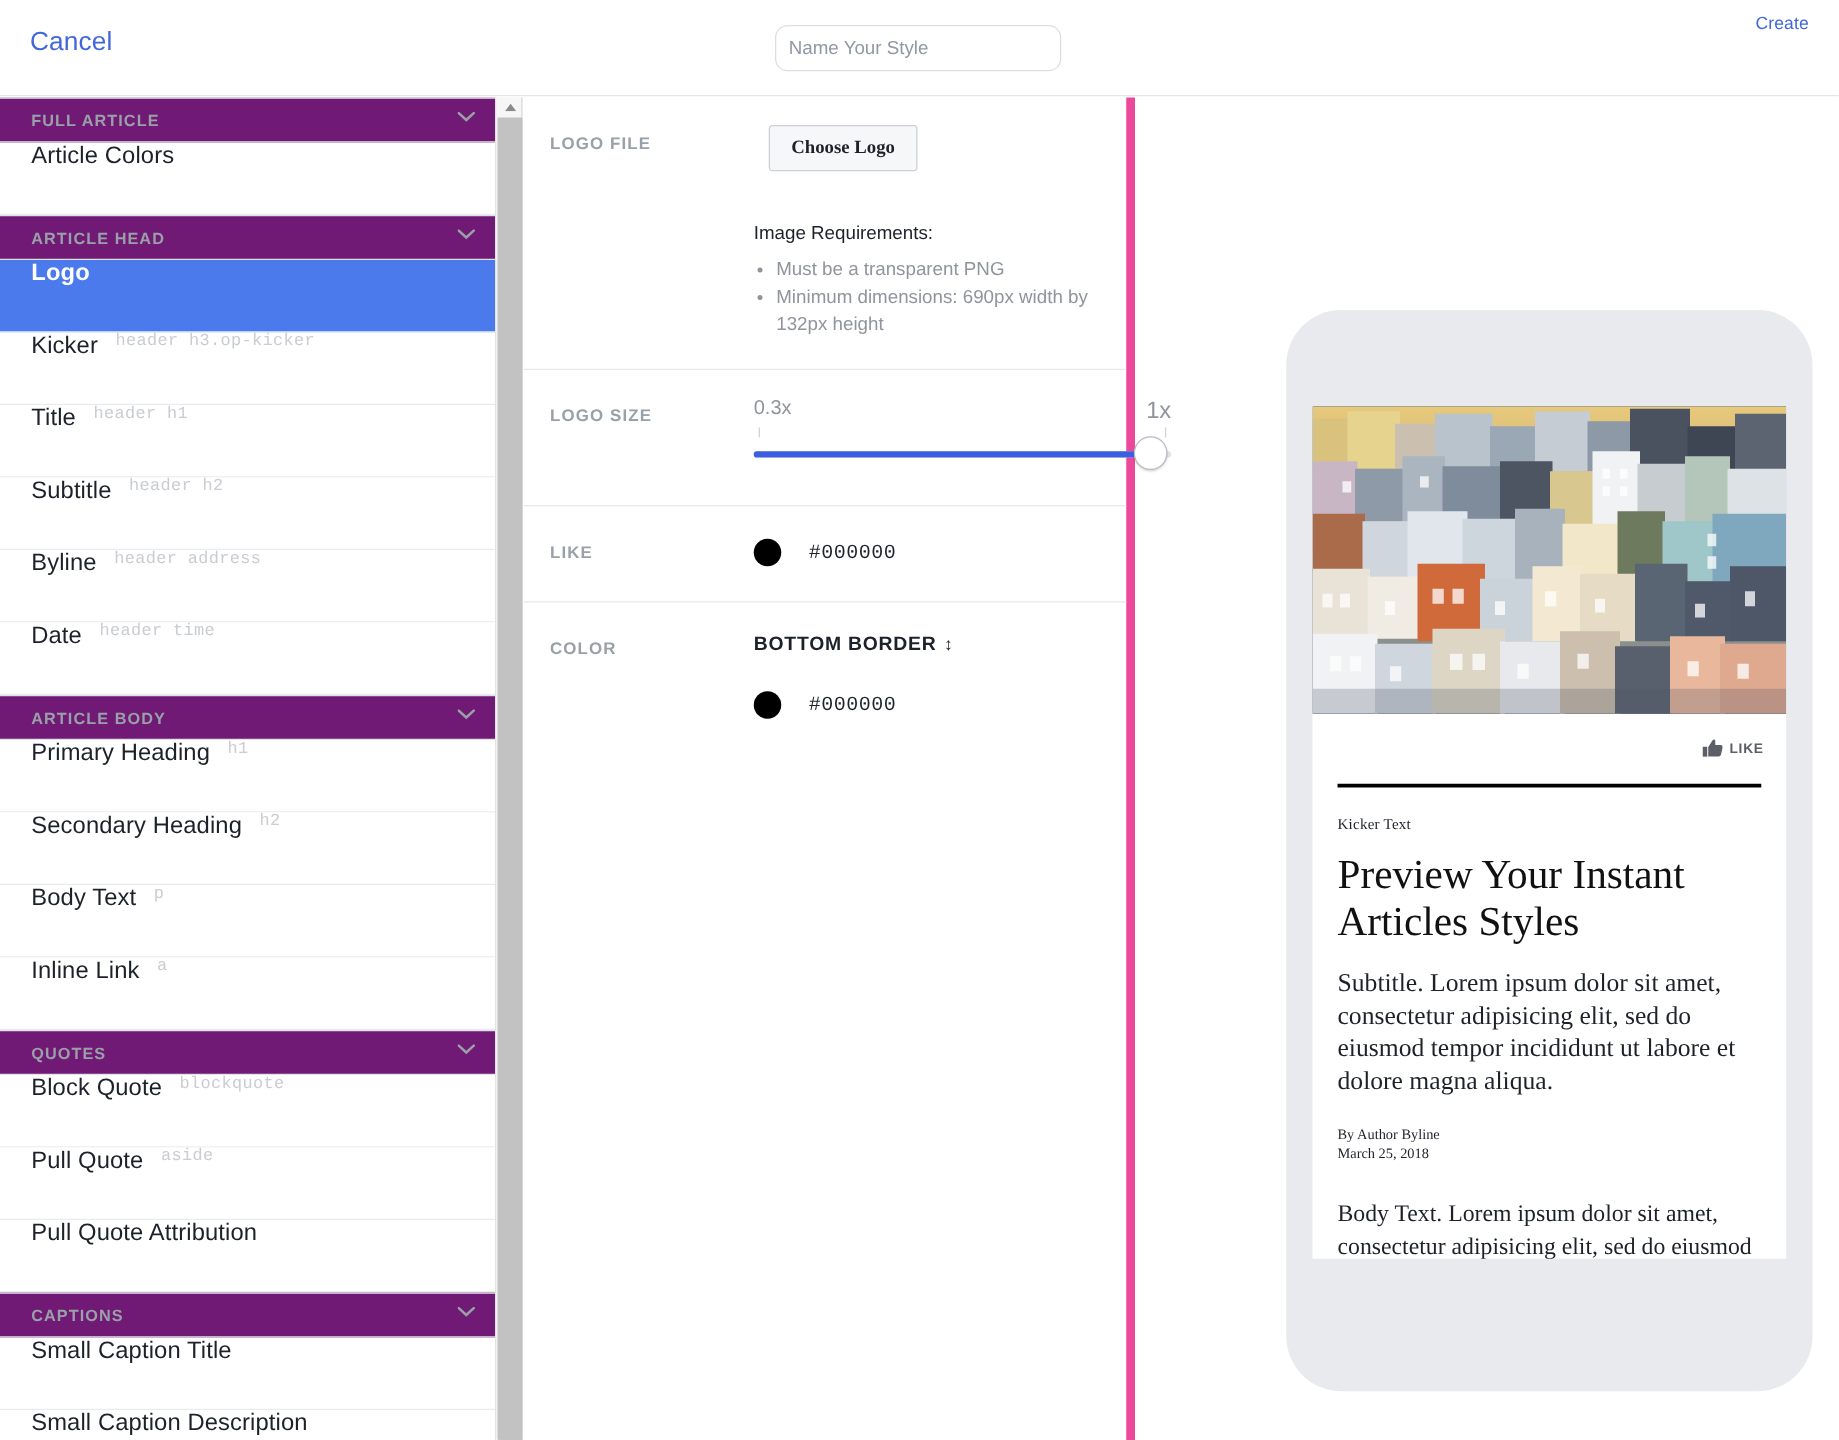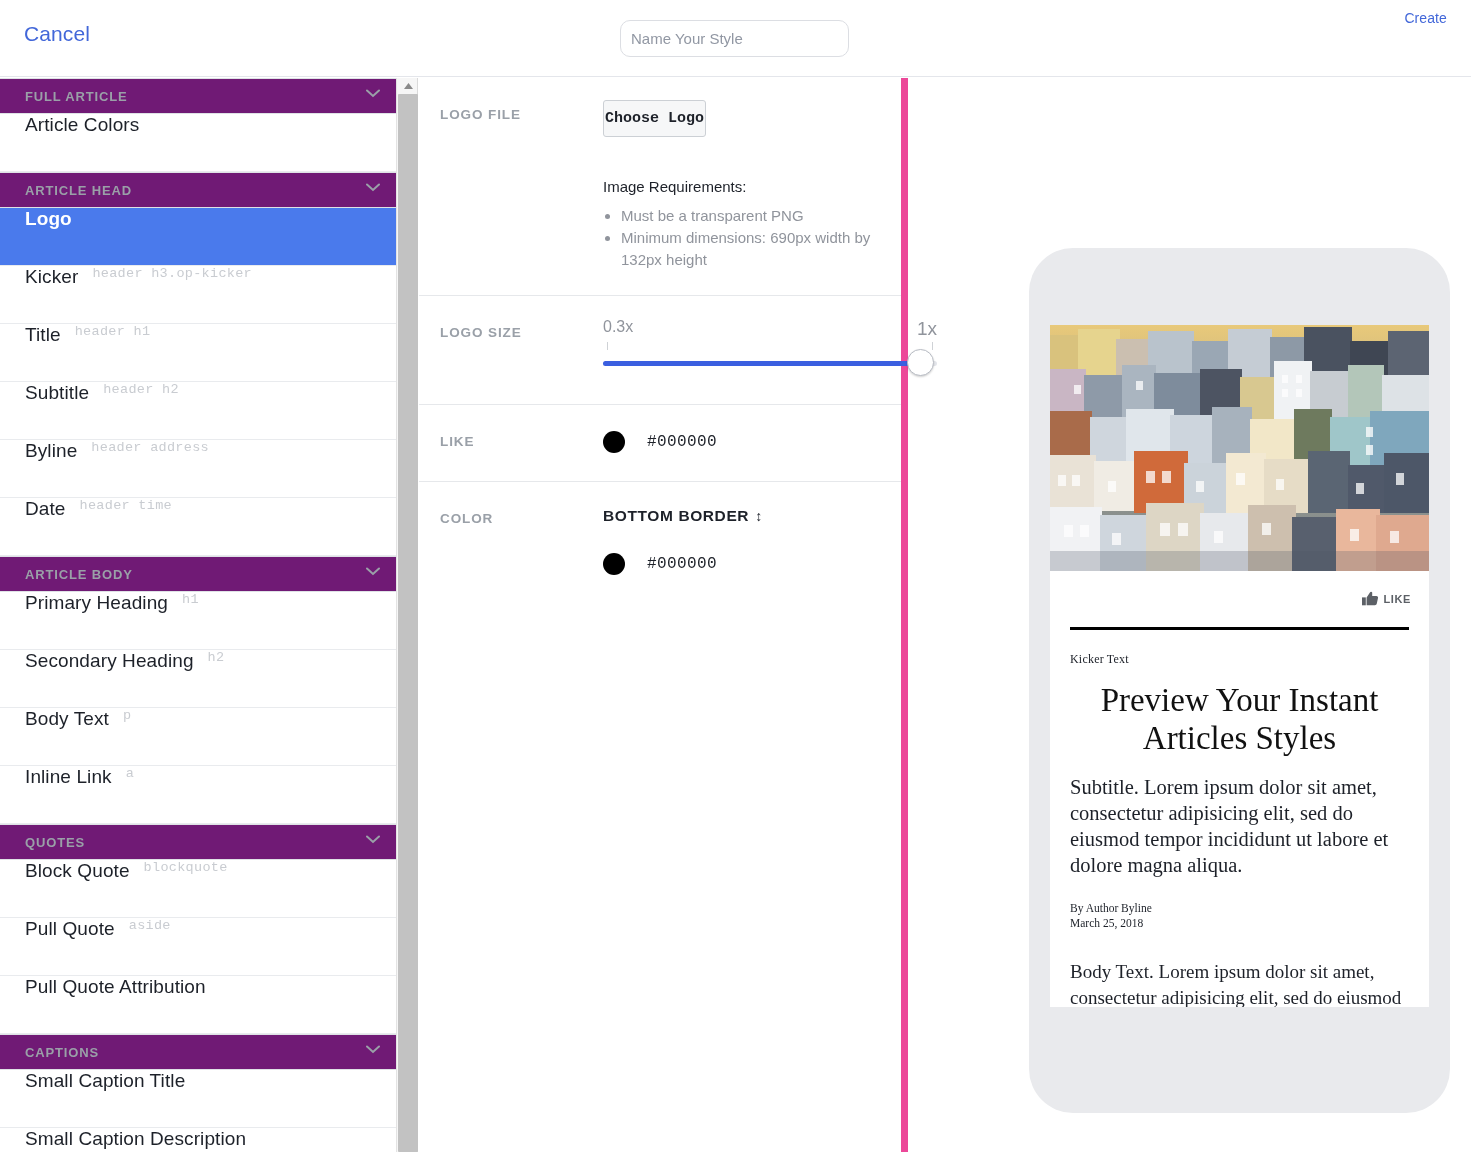--- a/index.html
+++ b/index.html
@@ -84,23 +84,23 @@
     background: #ffffff; border-right: 7px solid #ec4899;
   }
   .msec { position: relative; border-bottom: 1px solid #e6e8eb; }
   .msec-label {
     position: absolute; left: 21px; top: 29px;
     font-size: 13.5px; font-weight: bold; letter-spacing: .9px; color: #9aa0a8;
   }
   .msec-body { margin-left: 184px; padding: 22px 20px 24px 0; }
 
   #choose-logo-btn {
-    display: inline-block; padding: 9px 1px; font-size: 15px; font-weight: bold;
+    display: inline-block; padding: 9px 17px; font-size: 15px; font-weight: bold;
     color: #1d2129; background: #f6f7f8; border: 1px solid #ccd0d5;
-    border-radius: 3px; cursor: pointer; font-family: Liberation Mono, monospace;
+    border-radius: 3px; cursor: pointer; font-family: Liberation Serif, serif; margin-left: 12px;
   }
   #img-req-title { margin-top: 41px; font-size: 15px; color: #1d2129; }
   #img-req-list { margin: 10px 0 0 18px; }
   #img-req-list li { font-size: 15px; color: #90949c; line-height: 22px; }
 
   
   .slider-wrap { position: relative; width: 334px; height: 62px; }
   .slider-min { position: absolute; left: 0; top: 0; font-size: 16px; color: #90949c; }
   .slider-max { position: absolute; right: 0; top: 0; font-size: 19px; color: #90949c; }
   .tick { position: absolute; top: 24px; width: 1px; height: 8px; background: #cfd2d6; }
@@ -157,21 +157,21 @@
     padding-right: 18px;
   }
   #like-label {
     margin-left: 5px; font-size: 11px; font-weight: bold; letter-spacing: .6px;
     color: #5c6066; font-family: "Liberation Sans", sans-serif;
   }
   #art-rule { height: 3px; background: #000000; margin: 0 20px; }
   #art-body { padding: 22px 20px 0 20px; font-family: "Liberation Serif", serif; }
   #kicker { font-size: 12px; color: #1d2129; letter-spacing: .2px; }
   #headline {
-    margin-top: 14px; font-size: 33px; line-height: 38px; color: #111; font-weight: normal; text-align: center;
+    margin-top: 14px; font-size: 33px; line-height: 38px; color: #111; font-weight: normal;
   }
   #subtitle {
     margin-top: 17px; font-size: 20.5px; line-height: 26px; color: #1d2129;
   }
   #byline { margin-top: 24px; font-size: 11.5px; color: #1d2129; }
   #pubdate { margin-top: 3px; font-size: 11.5px; color: #1d2129; }
   #bodytext { margin-top: 30px; font-size: 19px; line-height: 26px; color: #1d2129; }
 </style>
 </head>
 <body>

